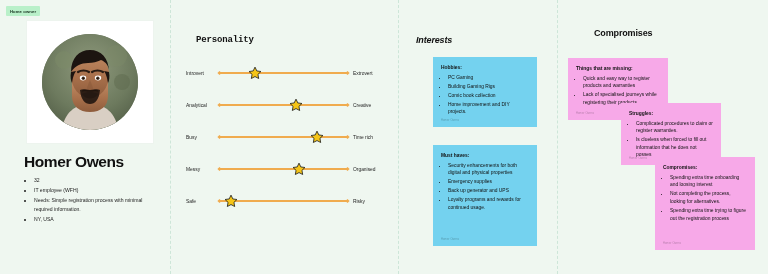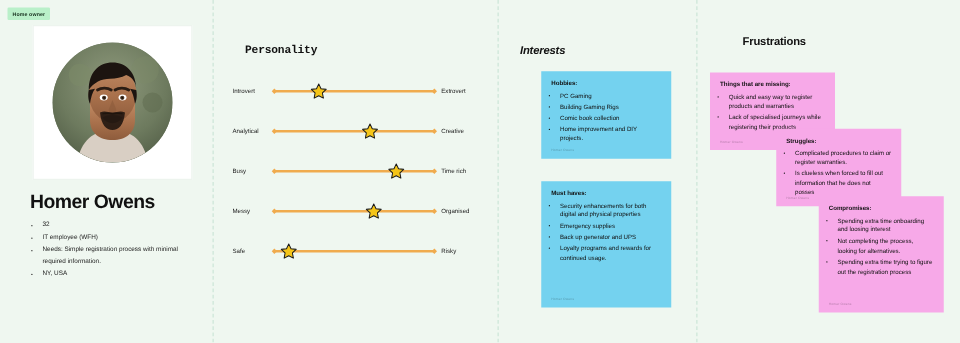--- a/index.html
+++ b/index.html
@@ -162,21 +162,21 @@
     <ul class="bio">
         <li>32</li>
         <li>IT employee (WFH)</li>
         <li>Needs: Simple registration process with minimal required information.</li>
         <li>NY, USA</li>
       </ul>
   </div>
 
   <div class="heading h-personality">Personality</div>
   <div class="heading h-interests">Interests</div>
-  <div class="heading h-frustrations">Frustrations</div>
+  <div class="heading h-frustrations">Compromises</div>
 
   <div class="sliders">
       <div class="slider-row">
         <span class="slider-label">Introvert</span>
         <span class="track">
           <span class="star" style="left:28%">
             <svg viewBox="0 0 24 24" width="15" height="15" xmlns="http://www.w3.org/2000/svg">
               <path d="M12 2.6l2.9 6.1 6.6.9-4.8 4.6 1.2 6.6L12 17.7 6.1 20.8l1.2-6.6L2.5 9.6l6.6-.9z" fill="#f5c518" stroke="#1b1b1b" stroke-width="1.3" stroke-linejoin="round"></path>
             </svg>
           </span>

